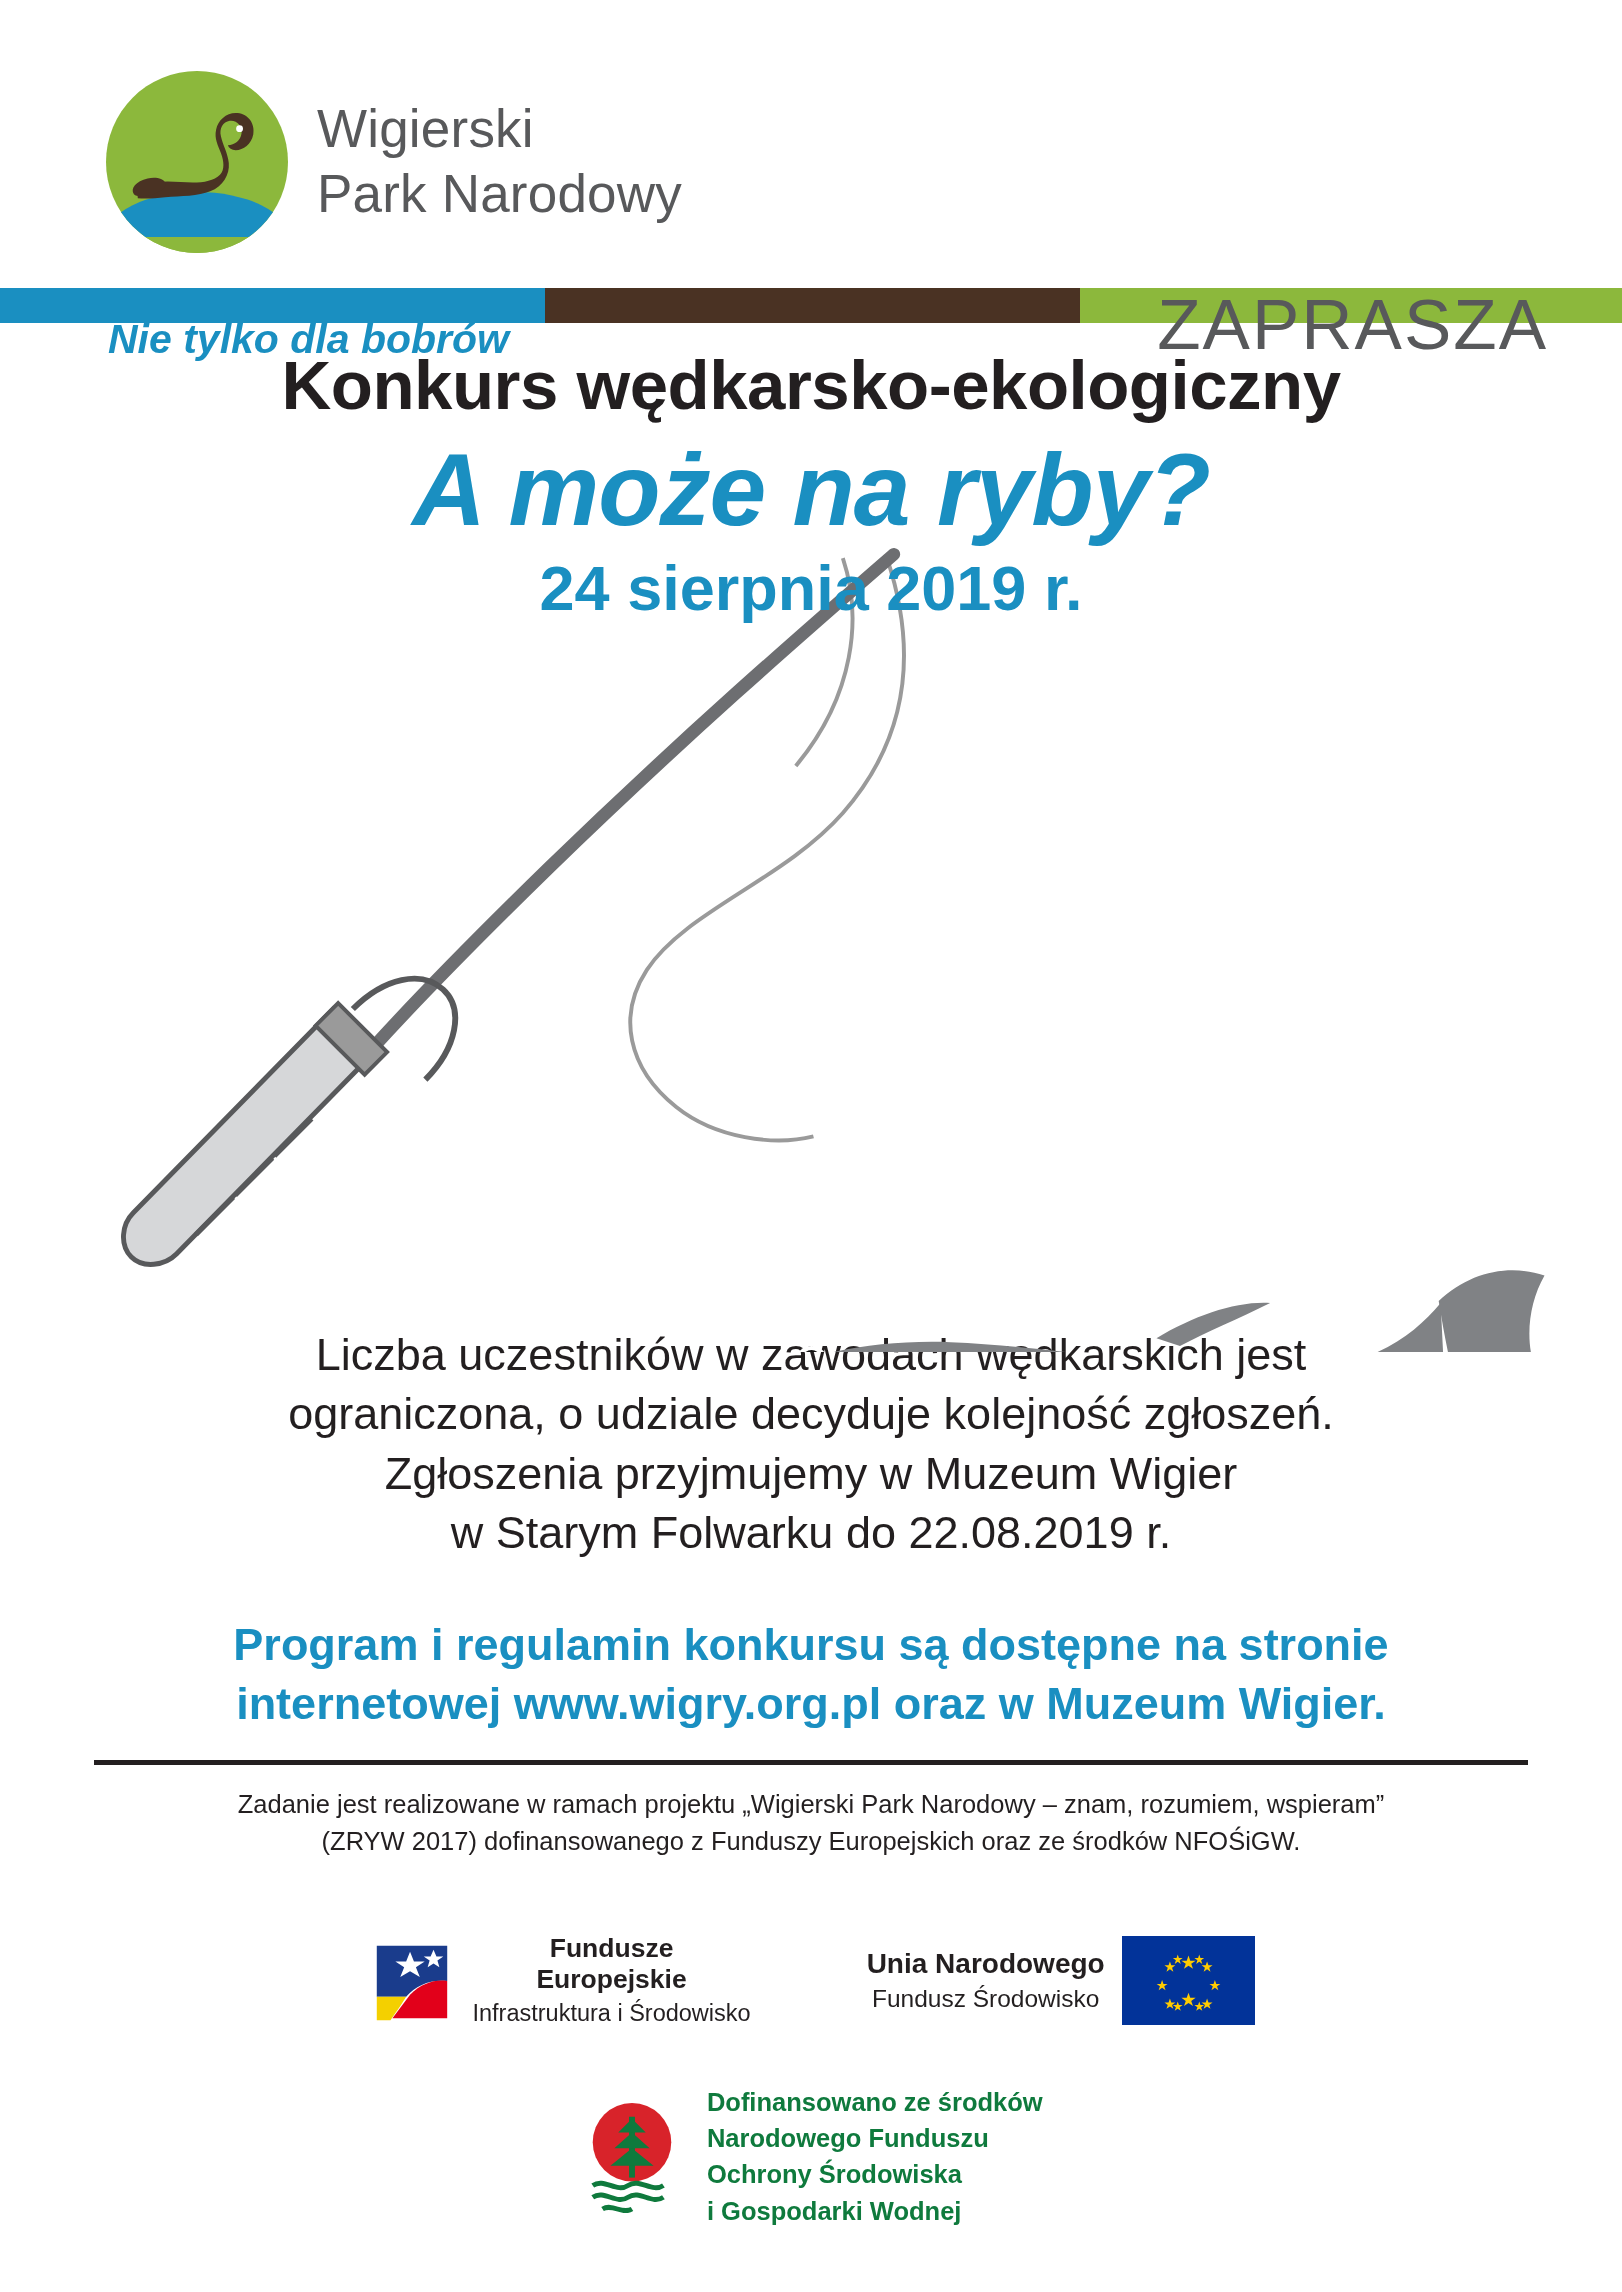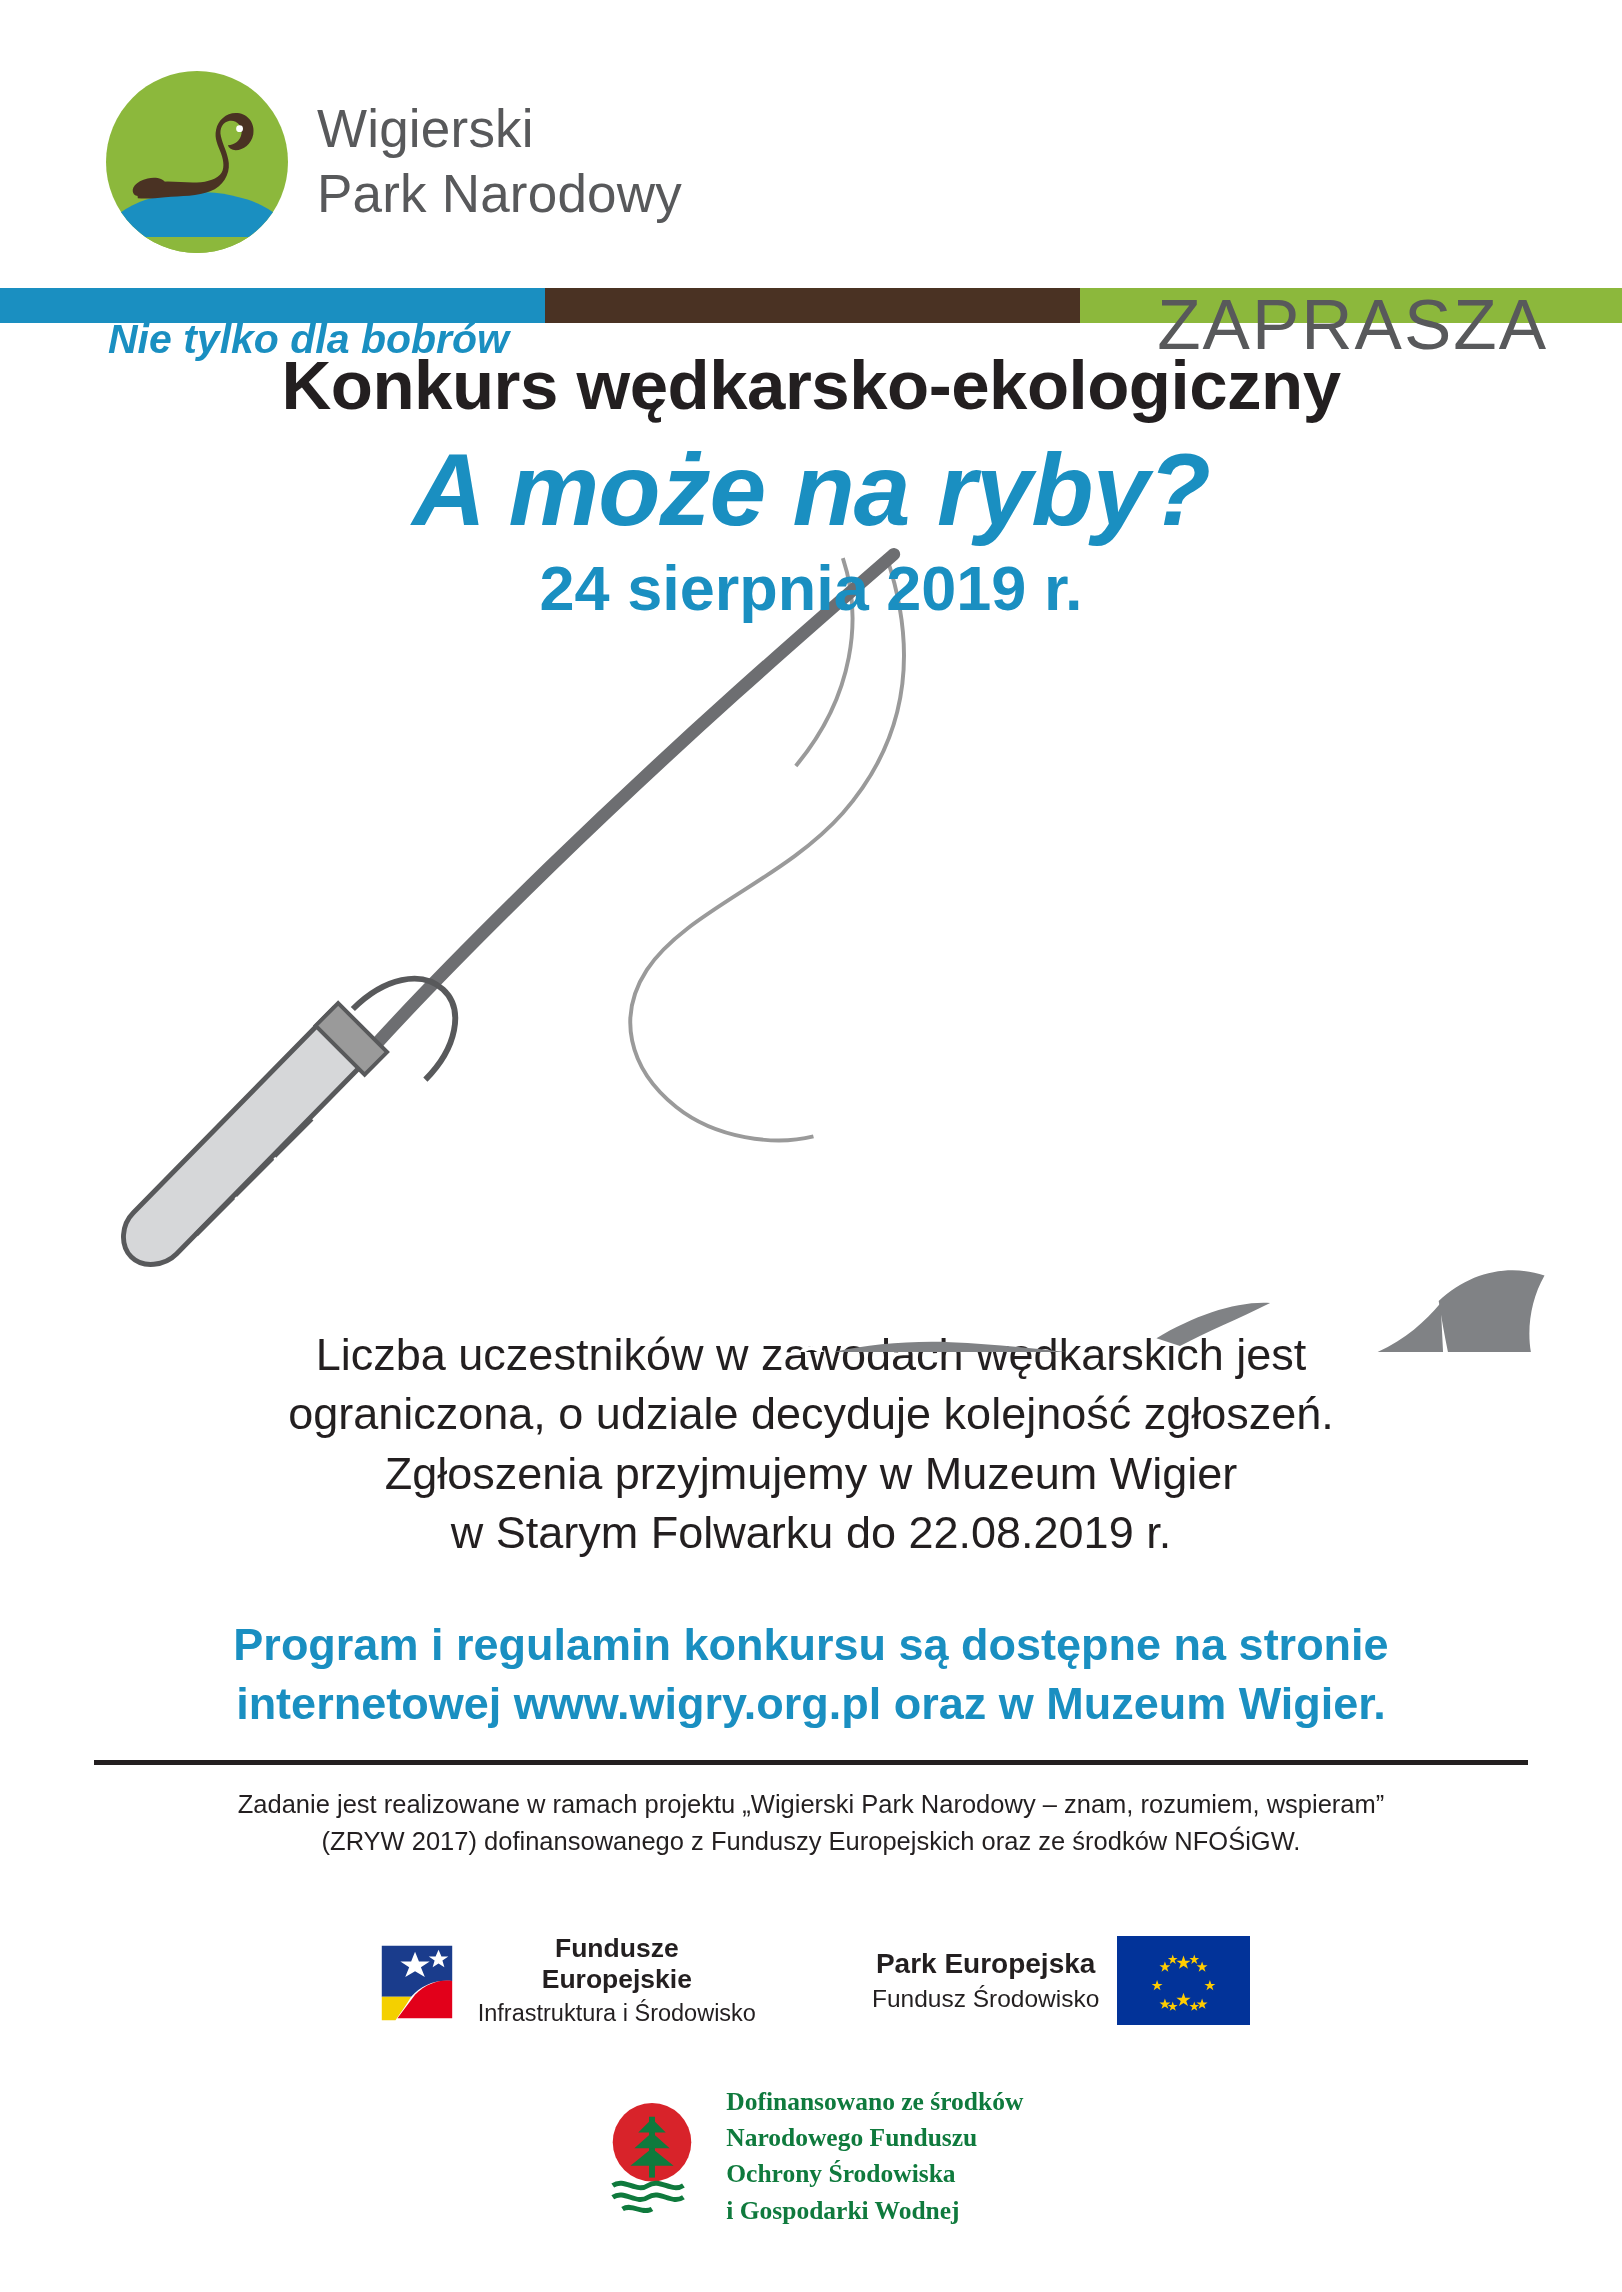--- a/index.html
+++ b/index.html
@@ -205,21 +205,20 @@
     align-items: center;
     justify-content: center;
     gap: 21.6px;
   }
   .nfos-mark { width: 106px; height: 114px; flex: none; }
   .nfos-text {
     font-size: 25.5px;
     line-height: 1.42;
     font-weight: bold;
     color: #0f7a3d;
-    font-family: Liberation Serif, serif;
   }
 </style>
 </head>
 <body>
 
 <div class="header">
 
   <div class="logo-wrap">
     <div class="logo-mark">
       <div class="water2"></div>
@@ -656,21 +655,21 @@
     </svg>
     <div class="fe-text">
       <div>Fundusze</div>
       <div>Europejskie</div>
       <div class="sub">Infrastruktura i Środowisko</div>
     </div>
   </div>
 
   <div class="ue-logo">
     <div class="ue-text">
-      <div class="l1">Park Europejska</div>
+      <div class="l1">Unia Narodowego</div>
       <div class="l2">Fundusz Środowisko</div>
     </div>
     <svg class="ue-flag" viewBox="0 0 136 91">
       <rect width="136" height="91" fill="#023399"></rect>
       <g fill="#ffcc00">
         <polygon points="68,20 69.8,25.2 75.3,25.2 70.8,28.4 72.6,33.6 68,30.4 63.4,33.6 65.2,28.4 60.7,25.2 66.2,25.2"></polygon>
         <polygon points="68,58 69.8,63.2 75.3,63.2 70.8,66.4 72.6,71.6 68,68.4 63.4,71.6 65.2,66.4 60.7,63.2 66.2,63.2"></polygon>
         <polygon points="49,26 50.4,30 54.6,30 51.2,32.5 52.5,36.5 49,34 45.5,36.5 46.8,32.5 43.4,30 47.6,30"></polygon>
         <polygon points="87,26 88.4,30 92.6,30 89.2,32.5 90.5,36.5 87,34 83.5,36.5 84.8,32.5 81.4,30 85.6,30"></polygon>
         <polygon points="41,45 42.4,49 46.6,49 43.2,51.5 44.5,55.5 41,53 37.5,55.5 38.8,51.5 35.4,49 39.6,49"></polygon>

